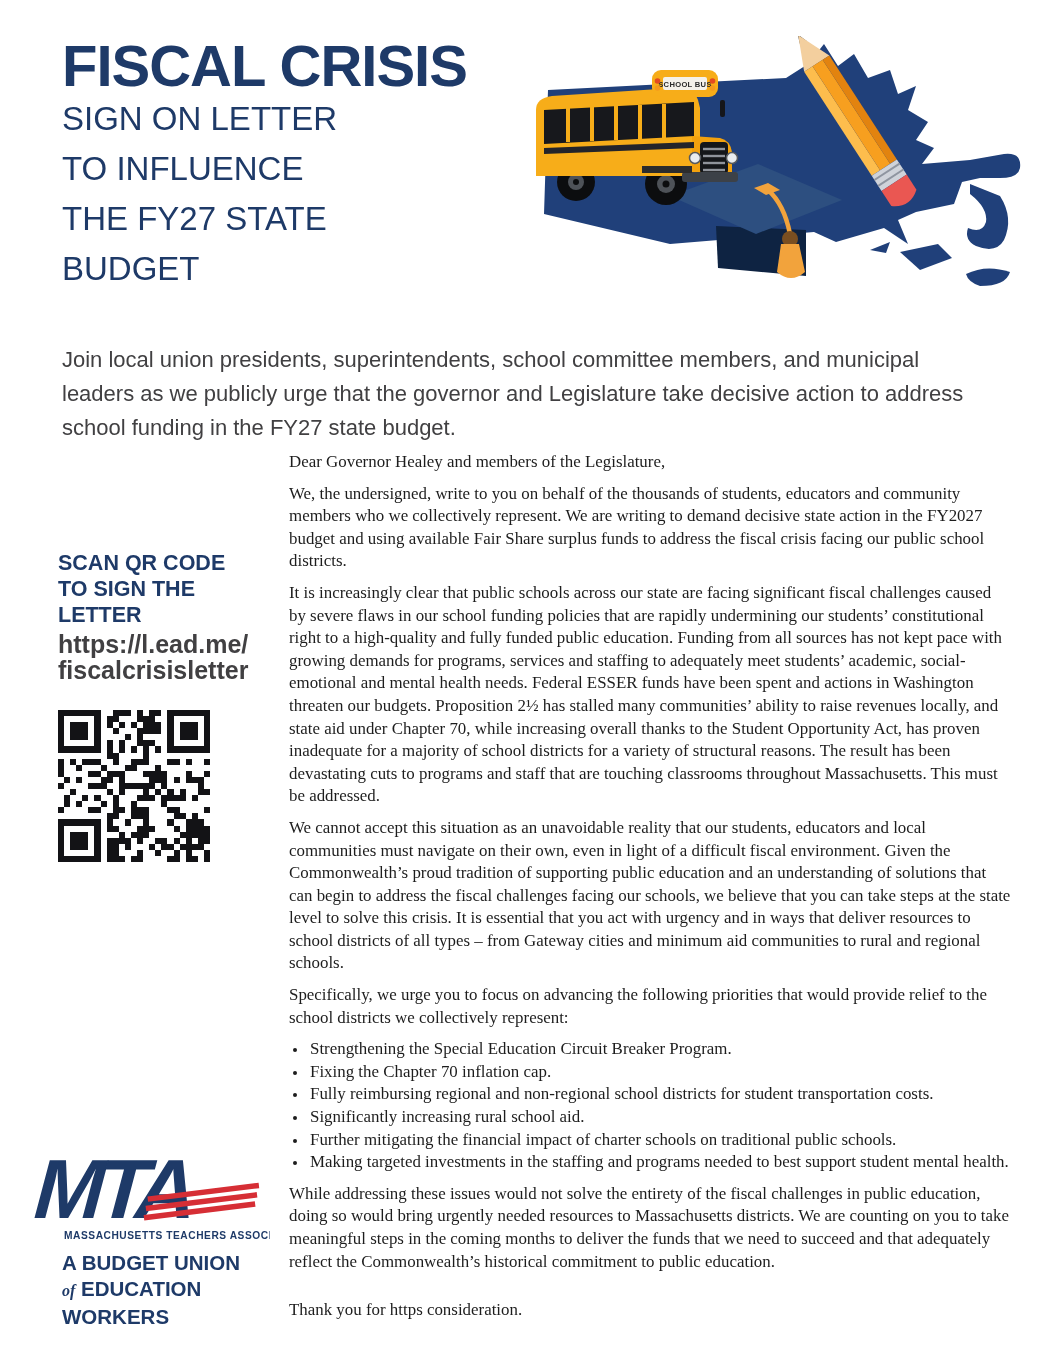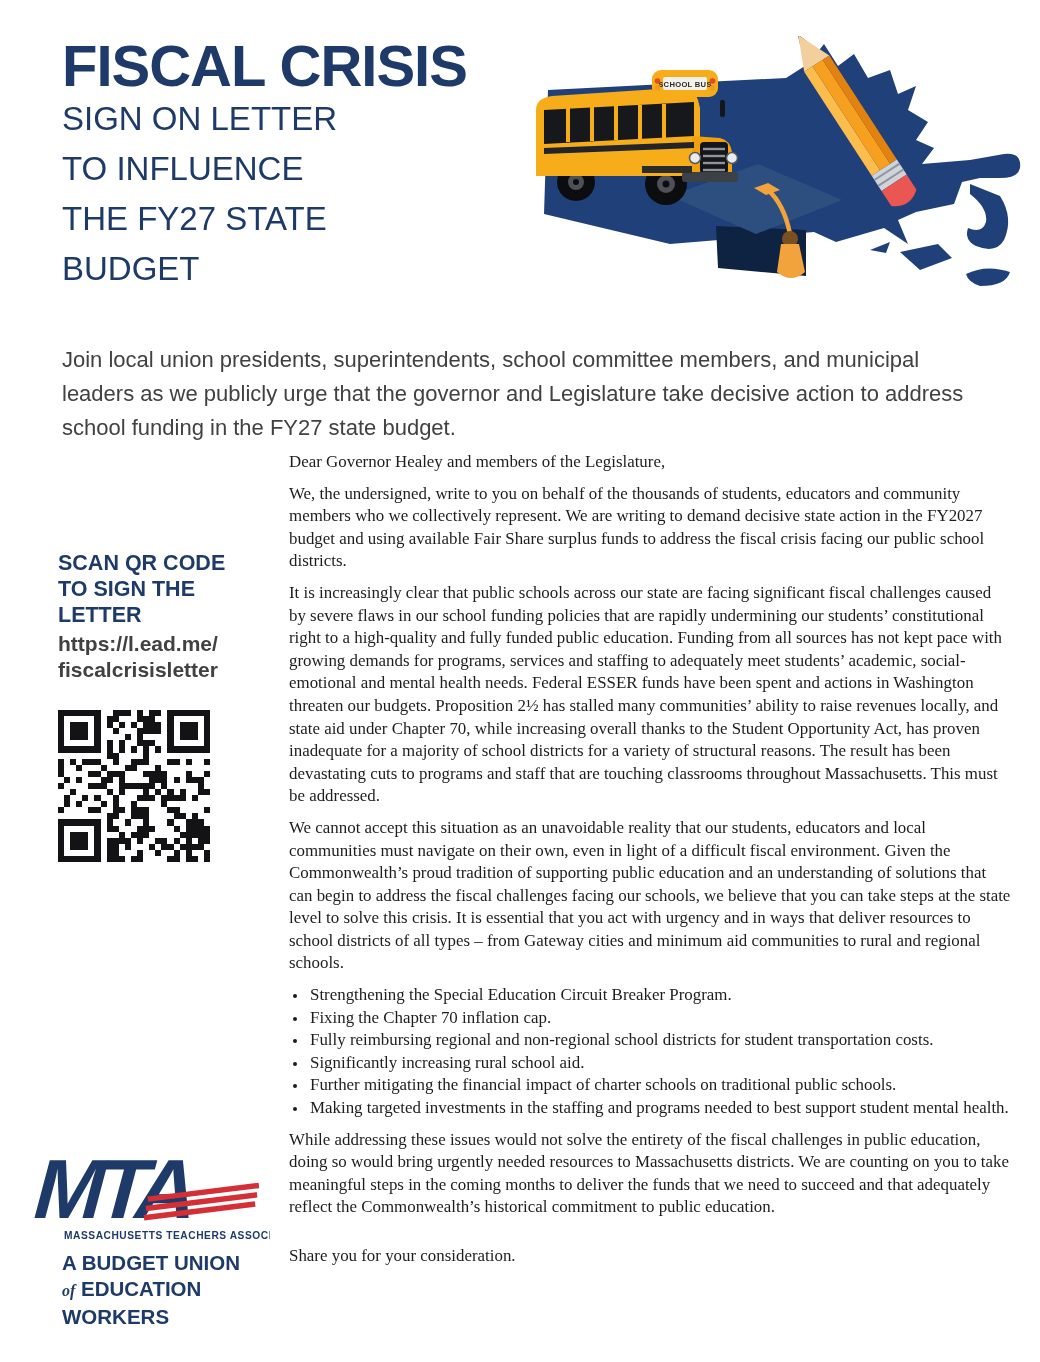--- a/index.html
+++ b/index.html
@@ -17,21 +17,21 @@
   .title-bold{font-size:58px;line-height:52px;font-weight:900;letter-spacing:-1px;margin:0;}
   .title-sub{font-size:33px;line-height:50px;font-weight:400;letter-spacing:0;margin:2px 0 0 0;white-space:pre-line;}
   .illustration{position:absolute;left:518px;top:36px;width:514px;height:292px;}
   .intro{
     position:absolute;left:62px;top:327px;width:905px;
     font-size:22px;line-height:34px;color:var(--text_dark);margin-top:16px;
   }
   
   .sidebar{position:absolute;left:58px;top:534px;width:215px;margin-top:16px;}
   .cta{color:var(--navy);font-weight:700;font-size:21.5px;line-height:26px;white-space:pre-line;}
-  .url{color:var(--text_dark);font-weight:700;font-size:21px;line-height:26px;margin-top:3px;word-break:break-all;text-decoration:none;display:block;}
+  .url{color:var(--text_dark);font-weight:700;font-size:25px;line-height:26px;margin-top:3px;word-break:break-all;text-decoration:none;display:block;}
   .qr-wrap{margin-top:27px;width:152px;height:152px;}
   .qr-wrap svg{width:152px;height:152px;fill:#131316;shape-rendering:crispEdges;}
   
   .letter{
     position:absolute;left:289px;top:451px;width:722px;
     font-family:"Liberation Serif",serif;font-size:16.9px;line-height:22.6px;color:var(--letter_ink);
   }
   .letter p{margin:0 0 9px 0;}
   .letter ul{margin:0 0 9px 0;padding-left:19px;}
   .letter li{margin:0;padding-left:2px;}
@@ -444,30 +444,31 @@
   </div>
 </div>
 
 <div class="letter">
   <p>Dear Governor Healey and members of the Legislature,</p>
   <div>
       <p>We, the undersigned, write to you on behalf of the thousands of students, educators and community members who we collectively represent. We are writing to demand decisive state action in the FY2027 budget and using available Fair Share surplus funds to address the fiscal crisis facing our public school districts.</p>
       <p>It is increasingly clear that public schools across our state are facing significant fiscal challenges caused by severe flaws in our school funding policies that are rapidly undermining our students’ constitutional right to a high-quality and fully funded public education. Funding from all sources has not kept pace with growing demands for programs, services and staffing to adequately meet students’ academic, social-emotional and mental health needs. Federal ESSER funds have been spent and actions in Washington threaten our budgets. Proposition 2½ has stalled many communities’ ability to raise revenues locally, and state aid under Chapter 70, while increasing overall thanks to the Student Opportunity Act, has proven inadequate for a majority of school districts for a variety of structural reasons. The result has been devastating cuts to programs and staff that are touching classrooms throughout Massachusetts. This must be addressed.</p>
       <p>We cannot accept this situation as an unavoidable reality that our students, educators and local communities must navigate on their own, even in light of a difficult fiscal environment. Given the Commonwealth’s proud tradition of supporting public education and an understanding of solutions that can begin to address the fiscal challenges facing our schools, we believe that you can take steps at the state level to solve this crisis. It is essential that you act with urgency and in ways that deliver resources to school districts of all types – from Gateway cities and minimum aid communities to rural and regional schools.</p>
     </div>
+  <p>Specifically, we urge you to focus on advancing the following priorities that would provide relief to the school districts we collectively represent:</p>
   <ul>
       <li>Strengthening the Special Education Circuit Breaker Program.</li>
       <li>Fixing the Chapter 70 inflation cap.</li>
       <li>Fully reimbursing regional and non-regional school districts for student transportation costs.</li>
       <li>Significantly increasing rural school aid.</li>
       <li>Further mitigating the financial impact of charter schools on traditional public schools.</li>
       <li>Making targeted investments in the staffing and programs needed to best support student mental health.</li>
     </ul>
   <p>While addressing these issues would not solve the entirety of the fiscal challenges in public education, doing so would bring urgently needed resources to Massachusetts districts. We are counting on you to take meaningful steps in the coming months to deliver the funds that we need to succeed and that adequately reflect the Commonwealth’s historical commitment to public education.</p>
-  <p class="thanks">Share you for your consideration.</p>
+  <p class="thanks">Thank you for https consideration.</p>
 </div>
 
 <div class="mta">
   <svg viewBox="0 0 240 100" width="240" height="100">
     <g>
       <text x="8" y="72" font-size="84" font-weight="900" font-style="italic" fill="#1e3a68" letter-spacing="-7" transform="skewX(-4)">MTA</text>
     </g>
     <g fill="#d62e35" transform="rotate(-7 170 52)">
       <rect x="118" y="44" width="112" height="5.5"></rect>
       <rect x="115" y="53" width="112" height="5.5"></rect>

